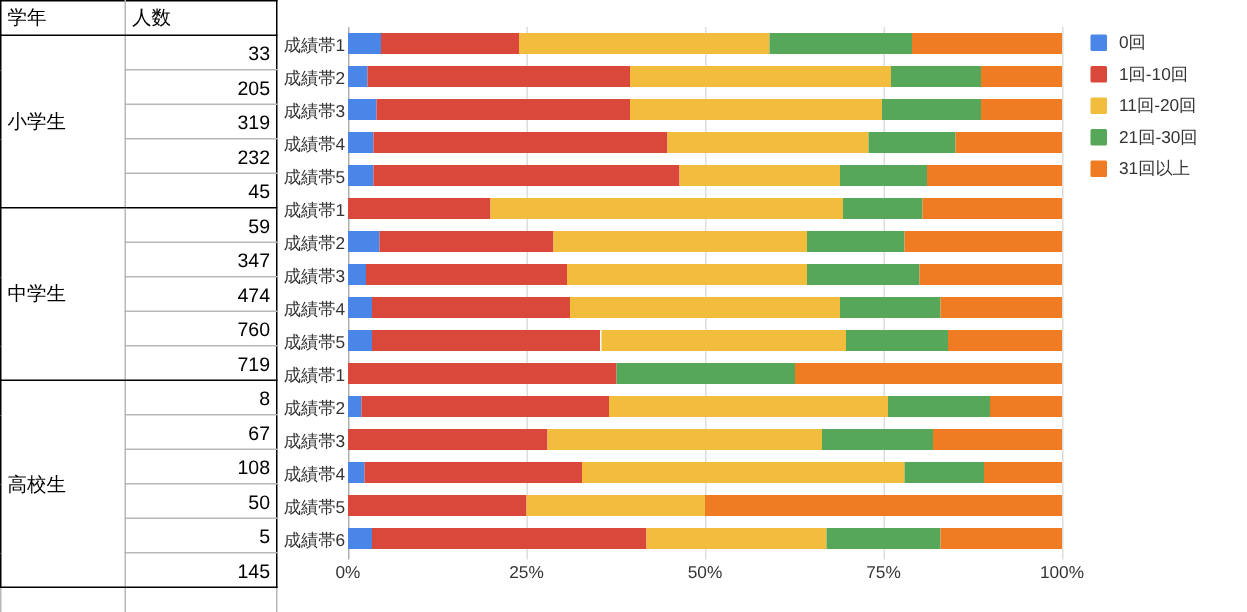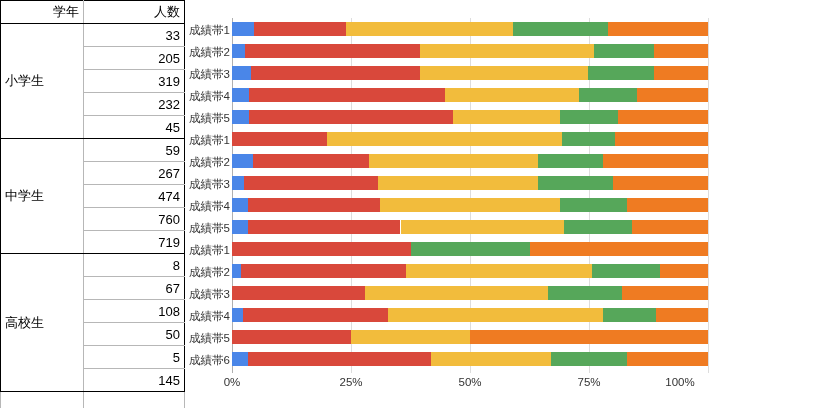--- a/index.html
+++ b/index.html
@@ -13,21 +13,21 @@
   
   #sheet{position:absolute;left:0;top:0;width:170px;height:408px;}
   table.grid{border-collapse:collapse;table-layout:fixed;width:168px;}
   table.grid td{
     height:22px;padding:0 4px;font-size:13px;color:#000;
     border:1px solid #b7b7b7;background:#fff;
     overflow:hidden;white-space:nowrap;
   }
   td.col-a{width:74px;text-align:left;}
   td.col-b{width:92px;text-align:right;}
-  td.hdr{text-align:right;font-size:13px;}
+  td.hdr{text-align:left;font-size:13px;}
   td.grp{vertical-align:middle;text-align:left;}
   td.blank{border:1px solid #d9d9d9;}
   .thick-top{border-top:1.5px solid #000 !important;}
   .thick-bottom{border-bottom:1.5px solid #000 !important;}
   .thick-left{border-left:1.5px solid #000 !important;}
   .thick-right{border-right:1.5px solid #000 !important;}
 
   
   #chart{position:absolute;left:170px;top:0;width:661px;height:408px;}
   #plot{position:absolute;left:62px;top:18px;width:476px;height:355px;}
@@ -74,21 +74,21 @@
             <td class="col-b thick-right">232</td>
           </tr>
           <tr>
             <td class="col-b thick-right thick-bottom">45</td>
           </tr>
           <tr>
             <td class="col-a grp thick-left thick-top thick-bottom" rowspan="5">中学生</td>
             <td class="col-b thick-right thick-top">59</td>
           </tr>
           <tr>
-            <td class="col-b thick-right">267</td>
+            <td class="col-b thick-right">347</td>
           </tr>
           <tr>
             <td class="col-b thick-right">474</td>
           </tr>
           <tr>
             <td class="col-b thick-right">760</td>
           </tr>
           <tr>
             <td class="col-b thick-right thick-bottom">719</td>
           </tr>
@@ -252,18 +252,40 @@
           <div class="rowlabel" style="top: 269px;">成績帯3</div>
           <div class="rowlabel" style="top: 291px;">成績帯4</div>
           <div class="rowlabel" style="top: 313px;">成績帯5</div>
           <div class="rowlabel" style="top: 335px;">成績帯6</div>
         </div>
       <div id="xticks">
           <div class="xtick" style="left: 0px;">0%</div>
           <div class="xtick" style="left: 119px;">25%</div>
           <div class="xtick" style="left: 238px;">50%</div>
           <div class="xtick" style="left: 357px;">75%</div>
-          <div class="xtick" style="left: 448px;">100%</div>
+          <div class="xtick" style="left: 476px;">100%</div>
         </div>
     </div>
+    <div id="legend">
+        <div class="legend-row">
+          <div class="legend-swatch" style="background: rgb(74, 134, 232);"></div>
+          <div class="legend-label">0回</div>
+        </div>
+        <div class="legend-row">
+          <div class="legend-swatch" style="background: rgb(217, 72, 59);"></div>
+          <div class="legend-label">1回-10回</div>
+        </div>
+        <div class="legend-row">
+          <div class="legend-swatch" style="background: rgb(242, 188, 60);"></div>
+          <div class="legend-label">11回-20回</div>
+        </div>
+        <div class="legend-row">
+          <div class="legend-swatch" style="background: rgb(86, 167, 90);"></div>
+          <div class="legend-label">21回-30回</div>
+        </div>
+        <div class="legend-row">
+          <div class="legend-swatch" style="background: rgb(239, 123, 34);"></div>
+          <div class="legend-label">31回以上</div>
+        </div>
+      </div>
   </div>
 
 </div>
 
 </body></html>

